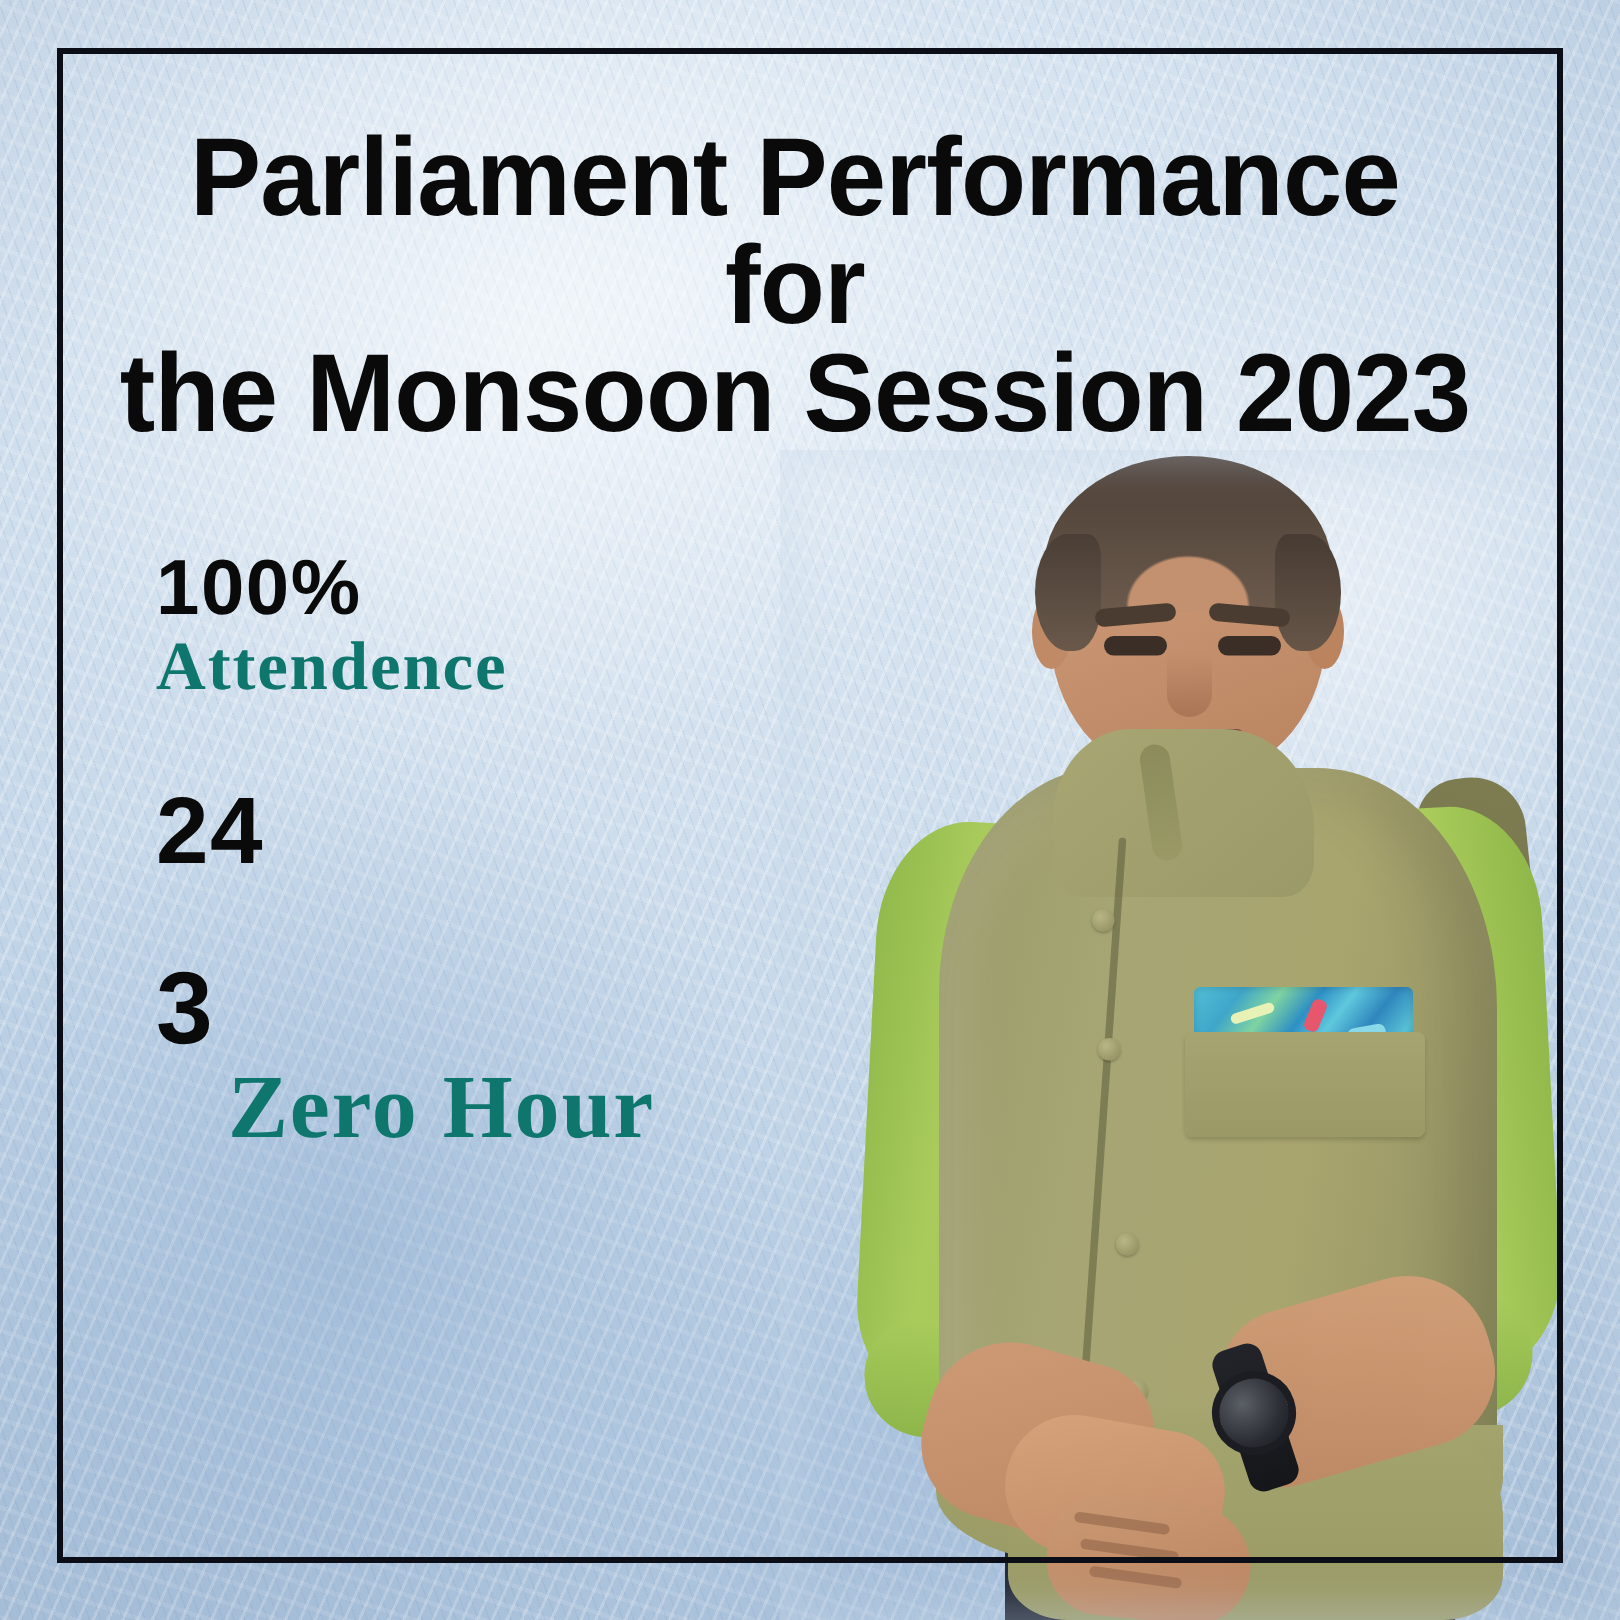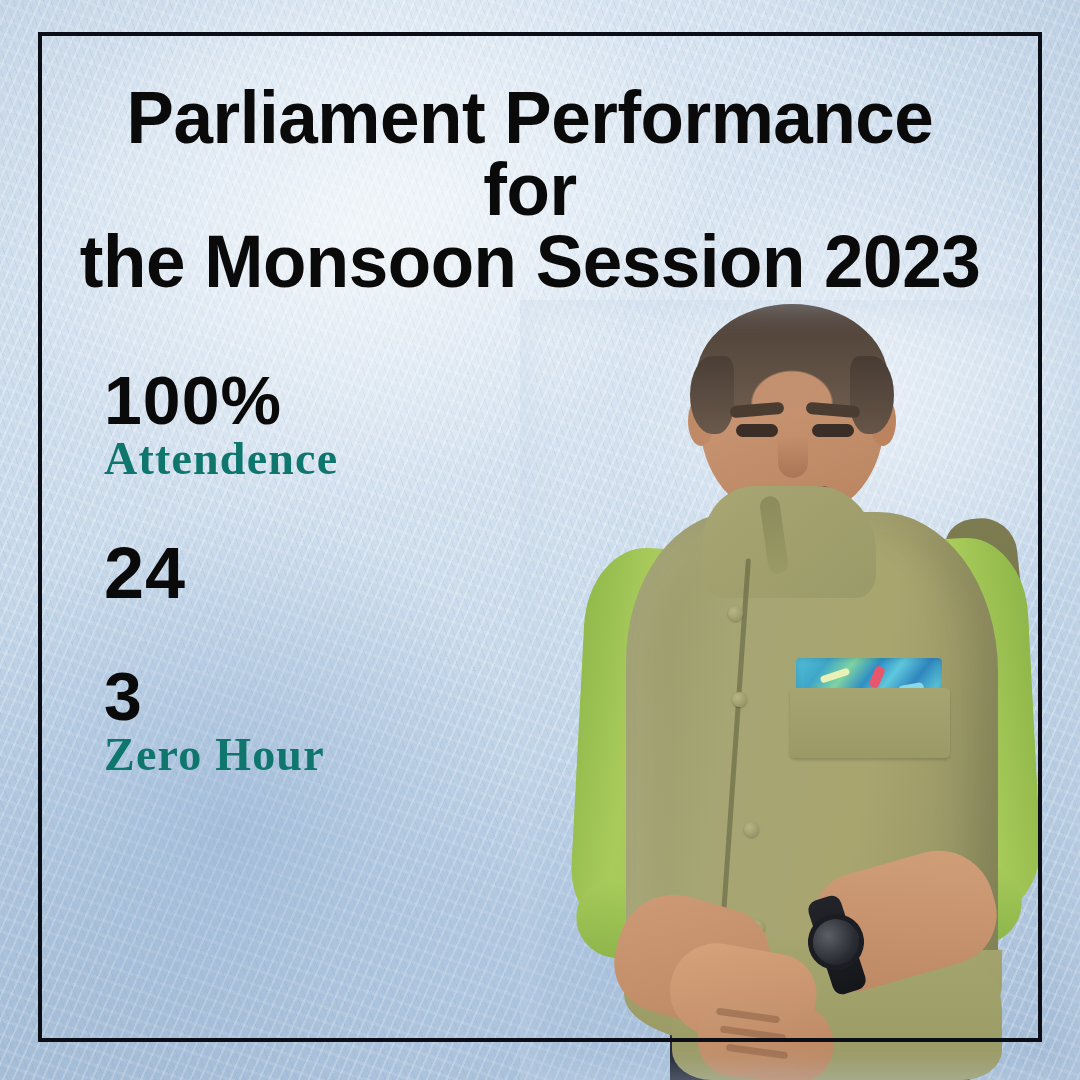--- a/index.html
+++ b/index.html
@@ -94,26 +94,26 @@
   }
   .stat-label{
     color:#0f766e;
     font-weight:bold;
     font-size:46px;
     line-height:1.04;
     letter-spacing:1.2px;
     margin-top:2px;
     font-family:Liberation Serif, serif;
   }
-  .s1 .stat-value{font-size:68px;}
+  .s1 .stat-value{font-size:52px;}
   .s1 .stat-label{font-size:46px;}
-  .s2 .stat-value{font-size:72px;}
+  .s2 .stat-value{font-size:63px;}
   .s2 .stat-label{font-size:46px;}
   .s3 .stat-value{font-size:68px;}
-  .s3 .stat-label{font-size:46px;}
+  .s3 .stat-label{font-size:60px;margin-left:48px;}
 
   
   .portrait{
     position:absolute;
     left:520px;top:300px;
     width:560px;height:780px;
     overflow:hidden;
   }
   .p-layer{position:absolute;}
 

